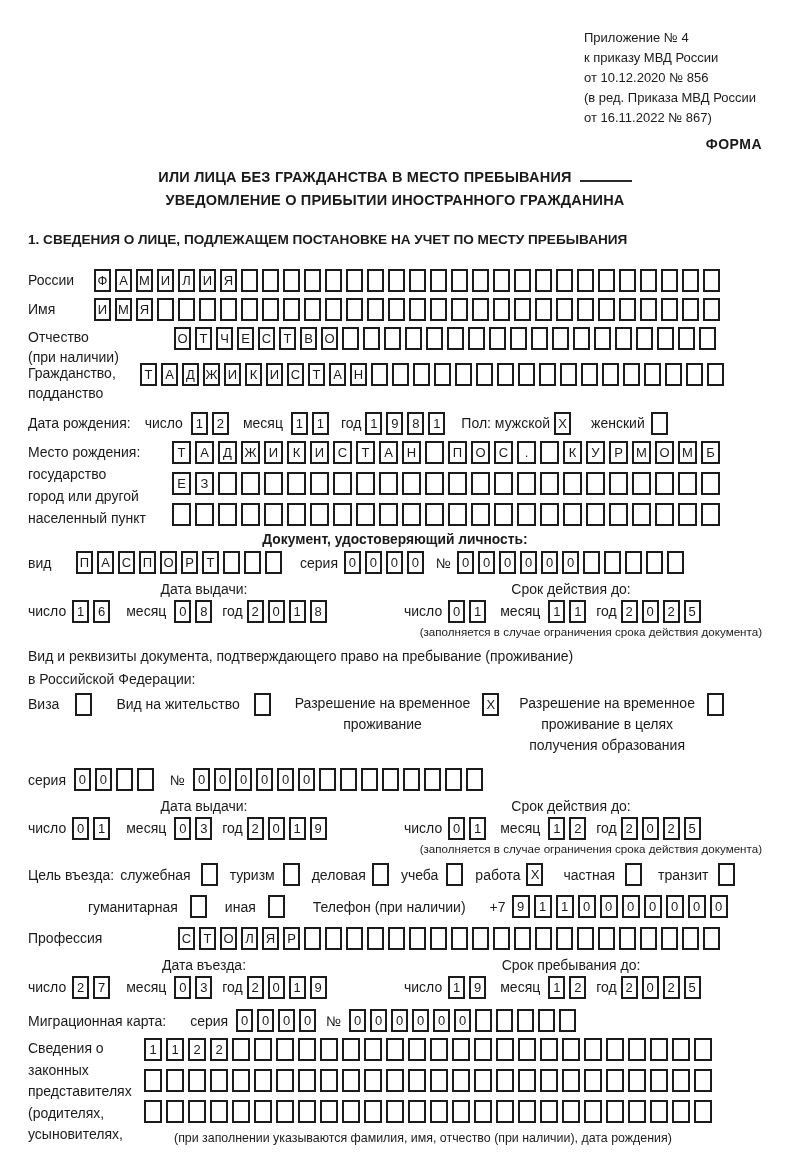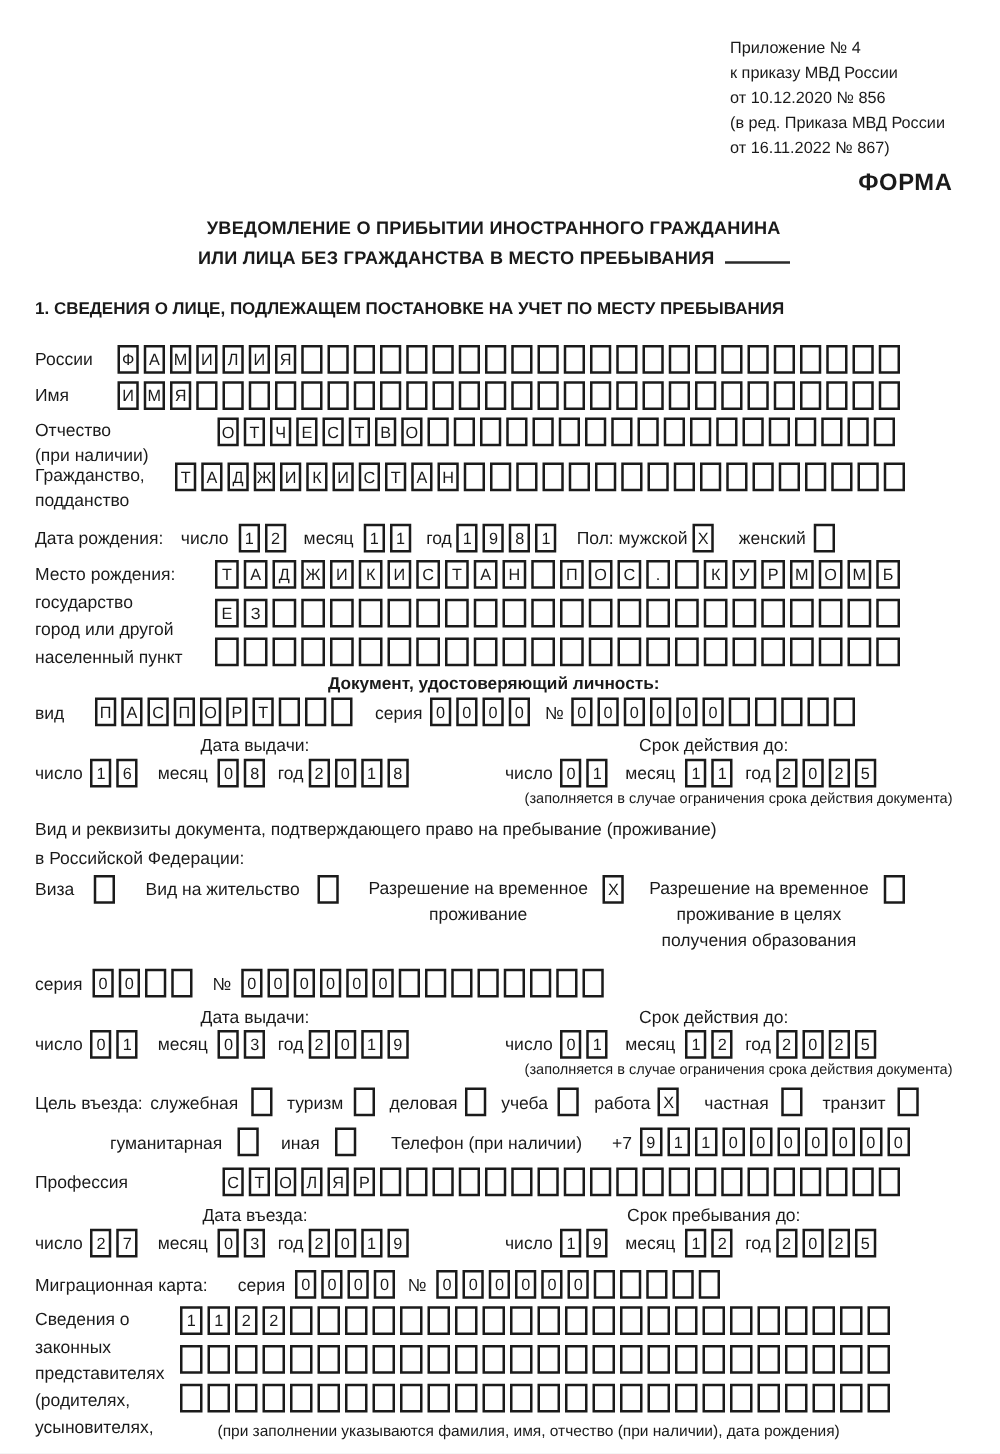--- a/index.html
+++ b/index.html
@@ -2,21 +2,21 @@
 <html><head>
 <meta charset="utf-8">
 <style>
   html,body{margin:0;padding:0;background:#e8e8e8;}
   .page{
     width:800px;height:1163px;background:#ffffff;color:#1a1a1a;
     font-family:Liberation Sans, sans-serif;font-size:14px;
     box-sizing:border-box;padding:28px 38px 10px 28px;overflow:hidden;position:relative;
   }
   .appendix{margin-left:556px;font-size:13px;line-height:20px;}
-  .form-label{text-align:right;font-weight:bold;font-size:19px;margin-top:8px;letter-spacing:.5px;}
+  .form-label{text-align:right;font-weight:bold;font-size:14px;margin-top:8px;letter-spacing:.5px;}
   .title{text-align:center;font-weight:bold;font-size:14.5px;line-height:23px;margin-top:14px;letter-spacing:.2px;}
   .blank{display:inline-block;width:52px;border-bottom:2px solid #2a2a2a;height:14px;margin-left:8px;}
   .sec1{font-weight:bold;font-size:13.6px;margin-top:20px;white-space:nowrap;}
   .row{display:flex;align-items:flex-start;}
   .cells{display:flex;flex:0 0 auto;}
   .cell{
     box-sizing:content-box;width:13px;height:19px;border:2px solid #1b1b1b;margin-right:4px;
     display:flex;align-items:center;justify-content:center;font-size:13px;flex:0 0 auto;background:#fff;
   }
   .cells-wide .cell{width:15px;}
@@ -47,24 +47,24 @@
   <div class="appendix">
     <div>Приложение № 4</div>
     <div>к приказу МВД России</div>
     <div>от 10.12.2020 № 856</div>
     <div>(в ред. Приказа МВД России</div>
     <div>от 16.11.2022 № 867)</div>
   </div>
   <div class="form-label">ФОРМА</div>
 
   <div class="title">
-    <div>УВЕДОМЛЕНИЕ О ПРИБЫТИИ ИНОСТРАННОГО ГРАЖДАНИНА</div>
     <div>
       <span>ИЛИ ЛИЦА БЕЗ ГРАЖДАНСТВА В МЕСТО ПРЕБЫВАНИЯ</span><span class="blank"></span>
     </div>
+    <div>УВЕДОМЛЕНИЕ О ПРИБЫТИИ ИНОСТРАННОГО ГРАЖДАНИНА</div>
   </div>
 
   <div class="sec1">1. СВЕДЕНИЯ О ЛИЦЕ, ПОДЛЕЖАЩЕМ ПОСТАНОВКЕ НА УЧЕТ ПО МЕСТУ ПРЕБЫВАНИЯ</div>
 
   <div class="row" style="margin-top:22px;">
     <span class="lbl" style="width:66px;">России</span>
     <span class="cells">
         <span class="cell">Ф</span>
         <span class="cell">А</span>
         <span class="cell">М</span>

